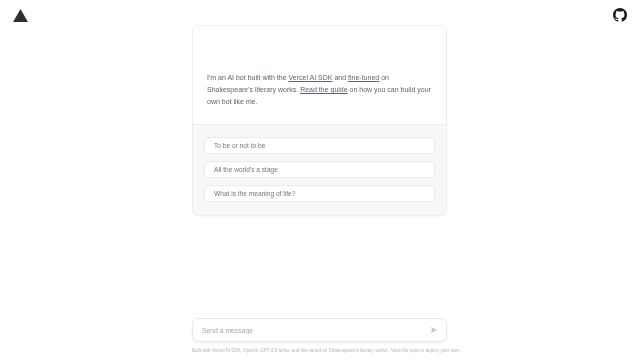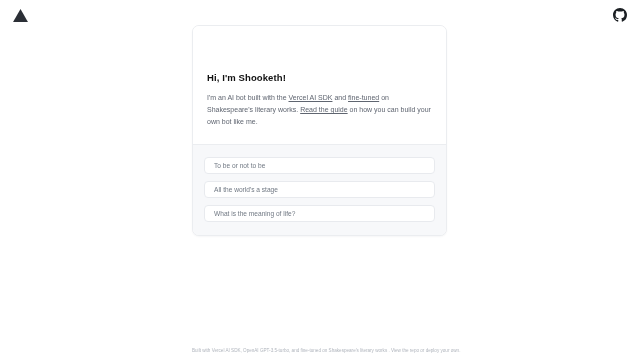--- a/index.html
+++ b/index.html
@@ -168,35 +168,44 @@
   <div class="gh-link">
     <svg width="14" height="14" viewBox="0 0 16 16" aria-hidden="true">
       <path fill="#1b1f23" fill-rule="evenodd" d="M8 0C3.58 0 0 3.58 0 8c0 3.54 2.29 6.53 5.47 7.59.4.07.55-.17.55-.38 0-.19-.01-.82-.01-1.49-2.01.37-2.53-.49-2.69-.94-.09-.23-.48-.94-.82-1.13-.28-.15-.68-.52-.01-.53.63-.01 1.08.58 1.23.82.72 1.21 1.87.87 2.33.66.07-.52.28-.87.51-1.07-1.78-.2-3.64-.89-3.64-3.95 0-.87.31-1.59.82-2.15-.08-.2-.36-1.02.08-2.12 0 0 .67-.21 2.2.82a7.4 7.4 0 0 1 2-.27c.68 0 1.36.09 2 .27 1.53-1.04 2.2-.82 2.2-.82.44 1.1.16 1.92.08 2.12.51.56.82 1.27.82 2.15 0 3.07-1.87 3.75-3.65 3.95.29.25.54.73.54 1.48 0 1.07-.01 1.93-.01 2.2 0 .21.15.46.55.38A8.01 8.01 0 0 0 16 8c0-4.42-3.58-8-8-8z"></path>
     </svg>
   </div>
 </div>
 
 <div class="card">
 
   <div class="card-top">
-    <div class="card-title">Hi, I'm Shooketh!</div>
 
     <div class="card-body">
       <span>I'm an AI bot built with the </span><a>Vercel AI SDK</a><span> and </span><a>fine-tuned</a><span> on Shakespeare's literary works. </span><a>Read the guide</a><span> on how you can build your own bot like me.</span>
     </div>
   </div>
 
   <div class="card-bottom">
     <button class="suggestion">To be or not to be</button>
     <button class="suggestion">All the world's a stage</button>
     <button class="suggestion">What is the meaning of life?</button>
   </div>
 
 </div>
 
 <div class="composer-wrap">
 
+  <div class="composer">
+    <input type="text" placeholder="Send a message" style="">
+    <button class="send-btn">
+      <span>
+        <svg width="8" height="8" viewBox="0 0 16 16" aria-hidden="true">
+          <path d="M2 2 L14 8 L2 14 L4 8 Z" fill="#c2c7d0"></path>
+        </svg>
+      </span>
+    </button>
+  </div>
 
   <div class="footnote">
     <span>Built with Vercel AI SDK, OpenAI GPT-3.5-turbo, and fine-tuned on Shakespeare's literary works . </span><a>View the repo</a><span> or </span><a>deploy your own</a><span>.</span>
   </div>
 
 </div>
 
 </body></html>

